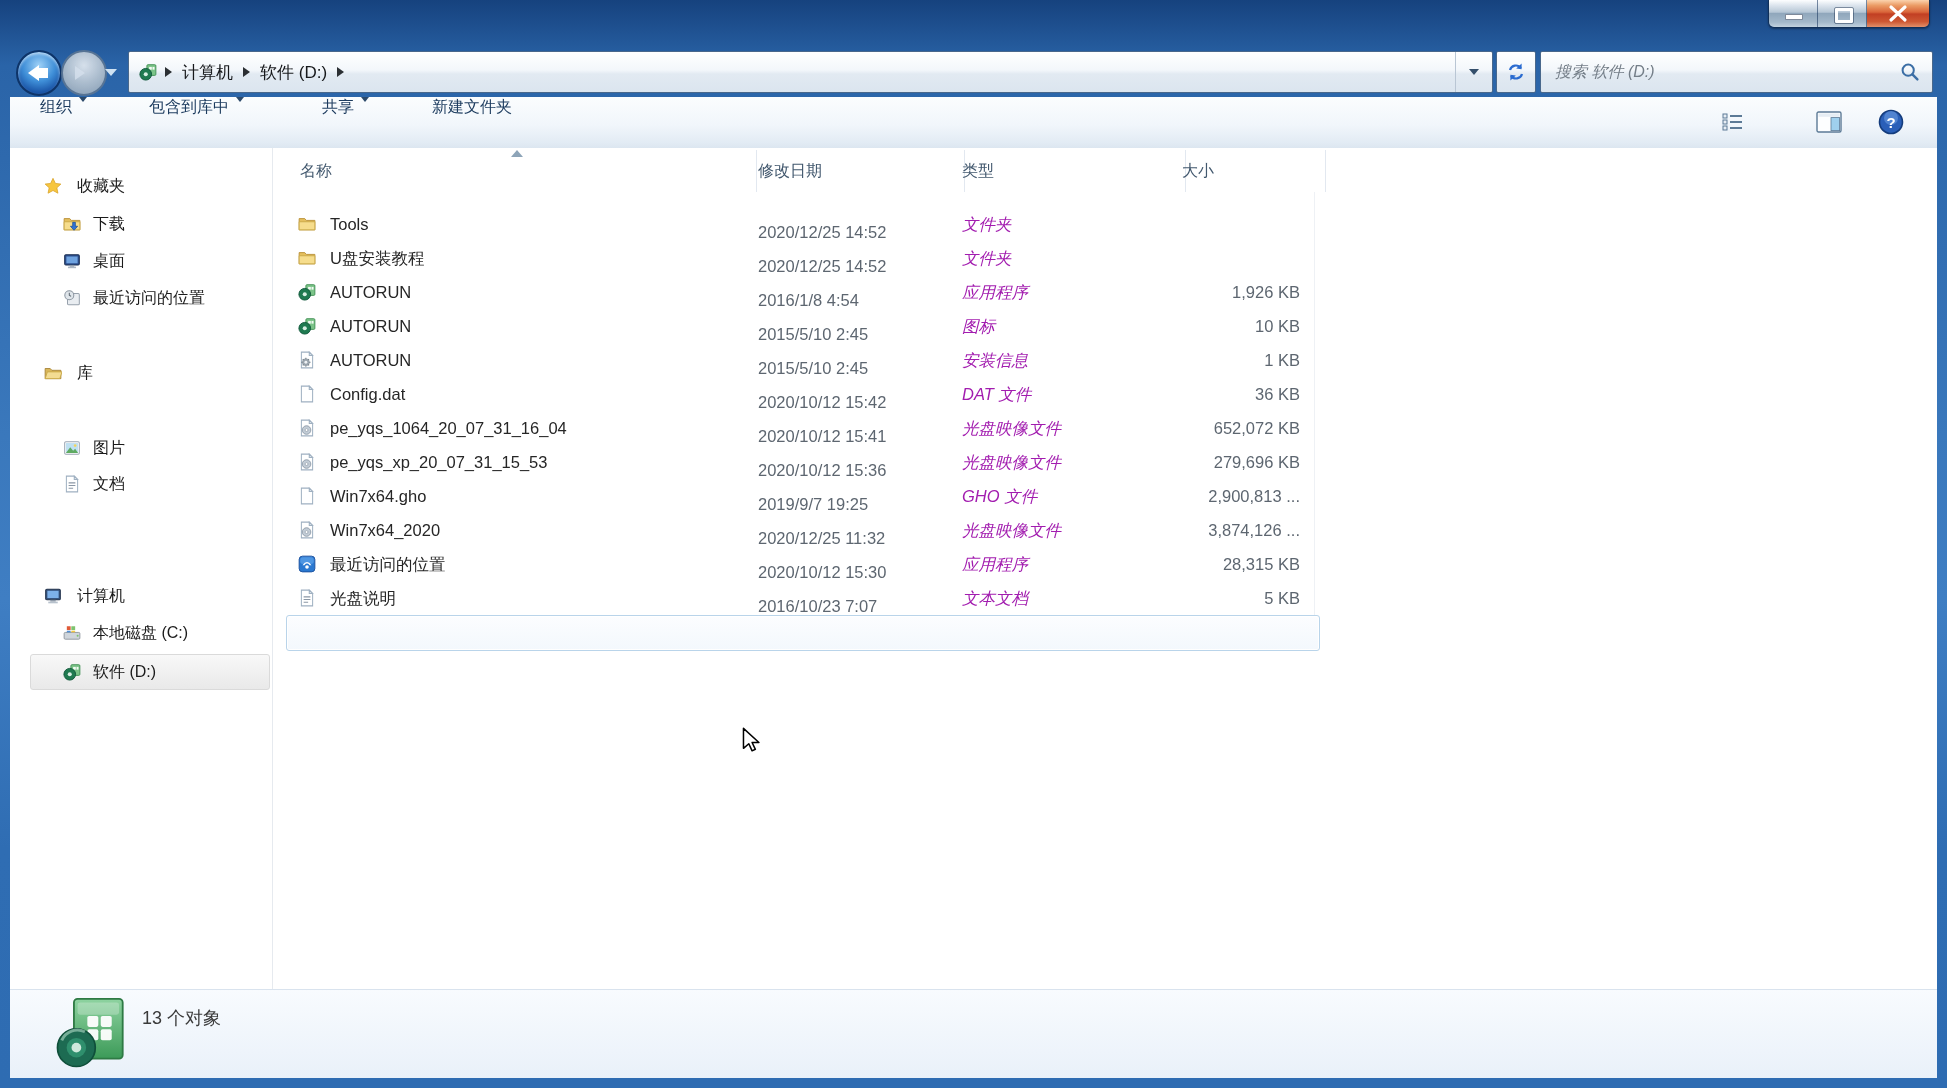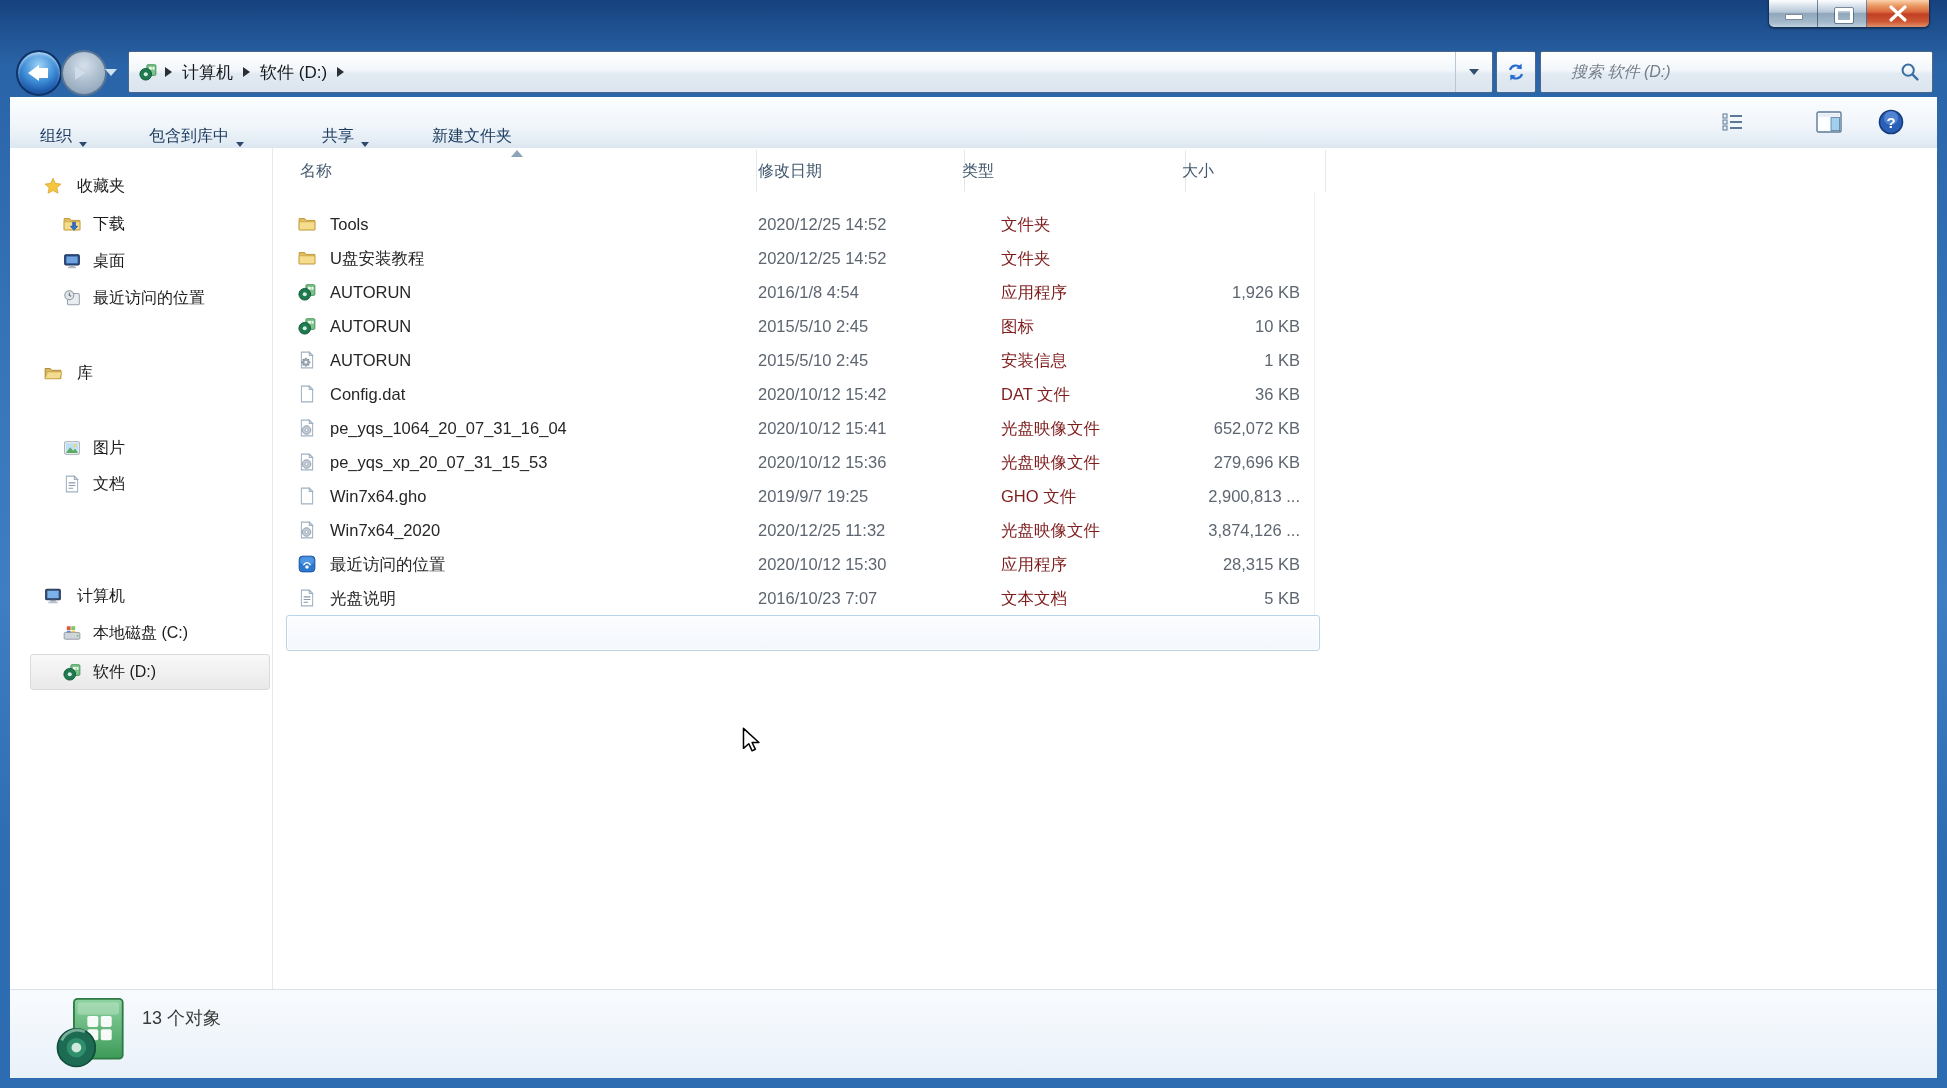--- a/index.html
+++ b/index.html
@@ -31,27 +31,27 @@
   .field{background:linear-gradient(180deg,#ffffff 0,#f3f7fb 45%,#e2eaf2 55%,#dbe5ef 100%);
          border:1px solid #49688c;border-radius:2px;box-shadow:inset 0 1px 0 #fff;}
   .crumbbar{position:absolute;left:118px;top:6px;width:1363px;height:40px;display:flex;align-items:center;}
   .crumbbar .ic16{margin:0 6px 0 10px;}
   .crumb{display:flex;align-items:center;height:34px;padding:0 8px;font-size:17px;color:#16181b;cursor:default;}
   .csep{width:0;height:0;border-top:5px solid transparent;border-bottom:5px solid transparent;border-left:7px solid #2b2f33;margin:0 2px;}
   .crumb-dd{position:absolute;right:0;top:0;width:36px;height:100%;border-left:1px solid #b9c6d4;display:flex;align-items:center;justify-content:center;}
   .dtri{width:0;height:0;border-left:5px solid transparent;border-right:5px solid transparent;border-top:6px solid #344f6b;}
   .refresh{position:absolute;left:1486px;top:6px;width:38px;height:40px;display:flex;align-items:center;justify-content:center;}
   .search{position:absolute;left:1530px;top:6px;width:391px;height:40px;display:flex;align-items:center;}
-  .search .ph{flex:1;margin-left:30px;font-size:16px;font-style:italic;color:#747e88;}
+  .search .ph{flex:1;margin-left:14px;font-size:16px;font-style:italic;color:#747e88;}
   .search svg{margin-right:12px;}
   
   .toolbar{position:absolute;left:10px;top:97px;width:1927px;height:51px;
            background:linear-gradient(180deg,#fbfdfe 0,#f1f6fb 55%,#e2ebf4 90%,#dce6f0 100%);
            border-bottom:1px solid #c9d5e2;}
-  .titem{position:absolute;top:0;height:50px;display:flex;align-items:flex-end;font-size:16px;color:#1c3b5e;cursor:default;}
+  .titem{position:absolute;top:0;height:50px;display:flex;align-items:flex-start;font-size:16px;color:#1c3b5e;cursor:default;}
   .titem .cd{margin-left:7px;width:0;height:0;border-left:4px solid transparent;border-right:4px solid transparent;border-top:5px solid #2c4a6b;}
   .tico{position:absolute;top:0;height:50px;display:flex;align-items:center;}
   
   .content{position:absolute;left:10px;top:148px;width:1927px;height:842px;background:#fff;}
   .sidebar{position:absolute;left:0;top:0;width:262px;height:100%;border-right:1px solid #e6eaef;}
   .sitem{position:absolute;left:0;width:262px;height:34px;display:flex;align-items:center;font-size:16px;color:#1b1b1b;cursor:default;}
   .sitem .ic16{position:absolute;}
   .sitem.group .ic16{left:34px;} .sitem.group .lbl{position:absolute;left:67px;}
   .sitem.child .ic16{left:53px;} .sitem.child .lbl{position:absolute;left:83px;}
   .selbg{position:absolute;left:20px;top:506px;width:238px;height:34px;border:1px solid #dadada;border-radius:3px;
@@ -61,22 +61,22 @@
   .lhead{position:absolute;left:0;top:2px;height:42px;}
   .hcell{position:absolute;top:0;height:42px;display:flex;align-items:center;font-size:16px;color:#42586e;
          border-right:1px solid #e2e8f0;box-shadow:1px 0 0 #fff;cursor:default;}
   .sortup{position:absolute;left:239px;top:2px;width:0;height:0;border-left:6px solid transparent;border-right:6px solid transparent;border-bottom:7px solid #8da4b8;}
   .colline{position:absolute;left:1042px;top:44px;width:1px;height:457px;background:#eef1f5;}
   .selbox{position:absolute;left:14px;top:467px;width:1032px;height:34px;border:1px solid #b9d4ea;border-radius:3px;
           background:linear-gradient(180deg,#fcfdff,#f3f8fd);box-shadow:inset 0 0 0 1px #fff;}
   .lrow{position:absolute;left:0;width:1100px;height:34px;font-size:16.5px;cursor:default;}
   .lrow .ci{position:absolute;left:26px;top:8px;}
   .lrow .cn{position:absolute;left:58px;top:0;line-height:34px;color:#262626;white-space:nowrap;}
-  .lrow .cd2{position:absolute;left:486px;top:0;line-height:34px;color:#5d6670;white-space:nowrap;text-align:right;}
-  .lrow .ct{position:absolute;left:729px;top:0;line-height:34px;color:#7f1d1d;white-space:nowrap;}
+  .lrow .cd2{position:absolute;left:486px;top:8px;line-height:34px;color:#5d6670;white-space:nowrap;text-align:right;}
+  .lrow .ct{position:absolute;left:690px;top:0;line-height:34px;color:#a21caf;white-space:nowrap;font-style:italic;}
   .lrow .cs{position:absolute;left:899px;top:0;width:129px;line-height:34px;color:#5d6670;text-align:right;white-space:nowrap;}
   
   .details{position:absolute;left:10px;bottom:10px;width:1927px;height:88px;
            background:linear-gradient(180deg,#f8fbfe 0,#eef4fb 70%,#e9f1f9 100%);border-top:1px solid #d9e3ee;}
   .details .bigic{position:absolute;left:42px;top:4px;}
   .details .cnt{position:absolute;left:132px;top:16px;font-size:18px;color:#3a3a3a;}
   
   .ic16{width:18px;height:18px;}
   .cursor{position:absolute;left:739px;top:727px;}
   .hidden-defs{position:absolute;width:0;height:0;overflow:hidden;}

